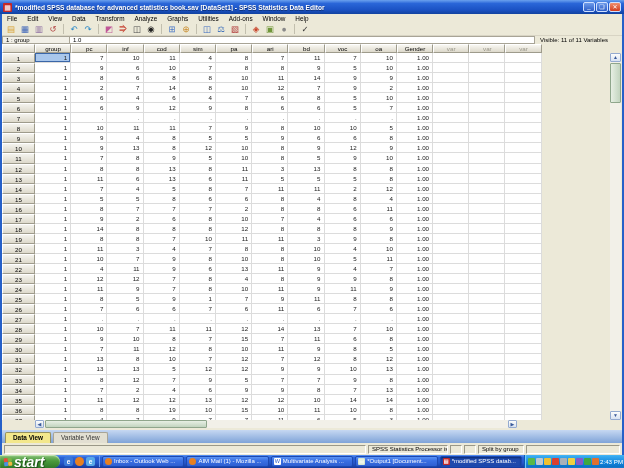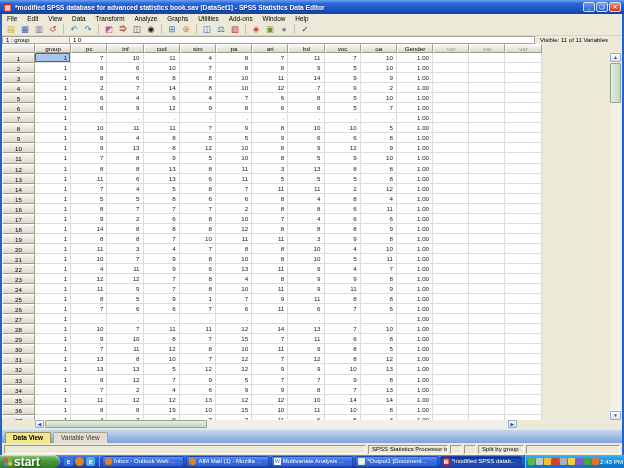--- a/index.html
+++ b/index.html
@@ -100,21 +100,21 @@
     font-size:6px; line-height:7px; padding:0 3px; color:#000; white-space:nowrap; overflow:hidden; }
 
   
   .taskbar { position:absolute; top:455px; left:0; width:624px; height:13px;
     background:linear-gradient(180deg,#5a95f5 0%,#2a63d8 20%,#2456c9 60%,#16399b 100%);
     display:flex; align-items:center; }
   .startbtn { width:60px; height:13px; border-radius:0 7px 7px 0; flex:none;
     background:linear-gradient(180deg,#8cc47c,#4a9a3c 45%,#2f7a28);
     box-shadow:inset 0 1px 1px #c8e8b8; display:flex; align-items:center; gap:2px;
     padding-left:4px; }
-  .startlabel { color:#fff; font-size:12px; font-weight:bold; 
+  .startlabel { color:#fff; font-size:14px; font-weight:bold; font-style:italic;
     text-shadow:1px 1px 1px #1a4a14; }
   .winflag { width:8px; height:8px; display:grid; grid-template-columns:4px 4px;
     grid-template-rows:4px 4px; transform:rotate(-6deg); gap:0; flex:none; }
   .winflag span { border-radius:1px; }
   .ql { display:flex; gap:2px; margin:0 4px; align-items:center; }
   .qli { width:9px; height:9px; border-radius:2px; color:#fff; font-size:6.5px;
     line-height:9px; text-align:center; font-weight:bold; }
   .tsep2 { width:1px; height:11px; background:#1a3f9e; border-right:1px solid #6f9bef; flex:none; }
   .tasks { flex:1; display:flex; gap:2px; padding:0 2px; overflow:hidden; }
   .taskbtn { flex:1; max-width:84px; height:11px; border-radius:2px;

